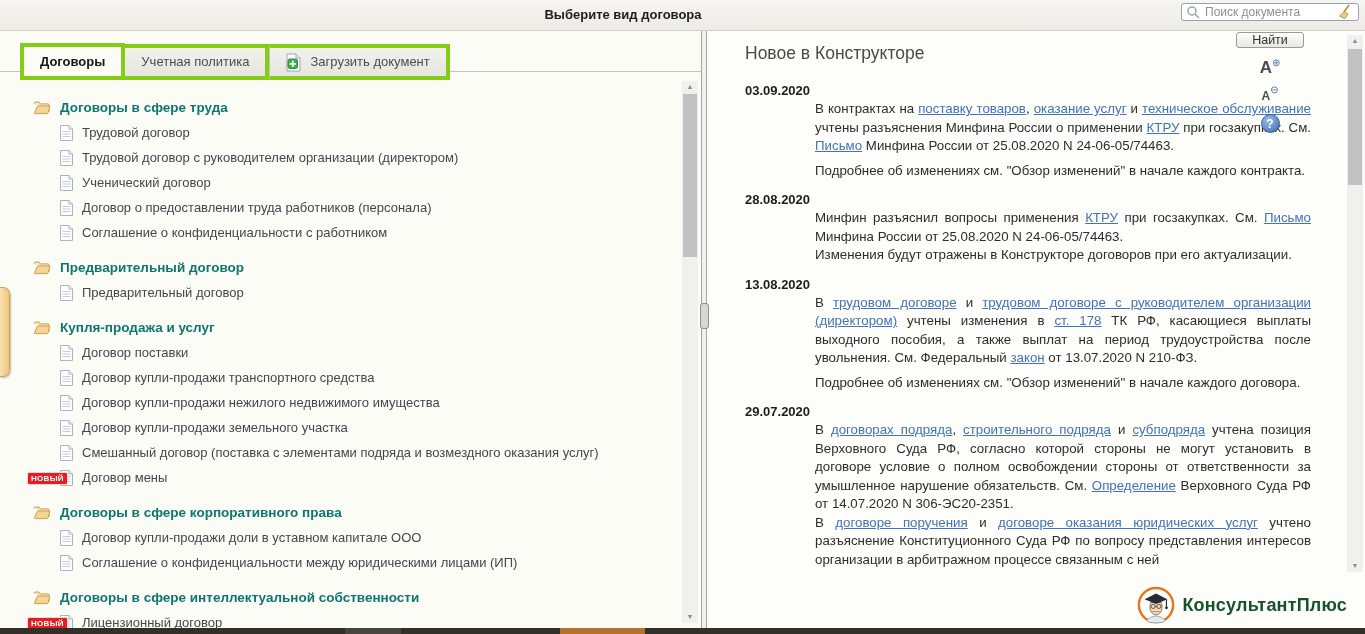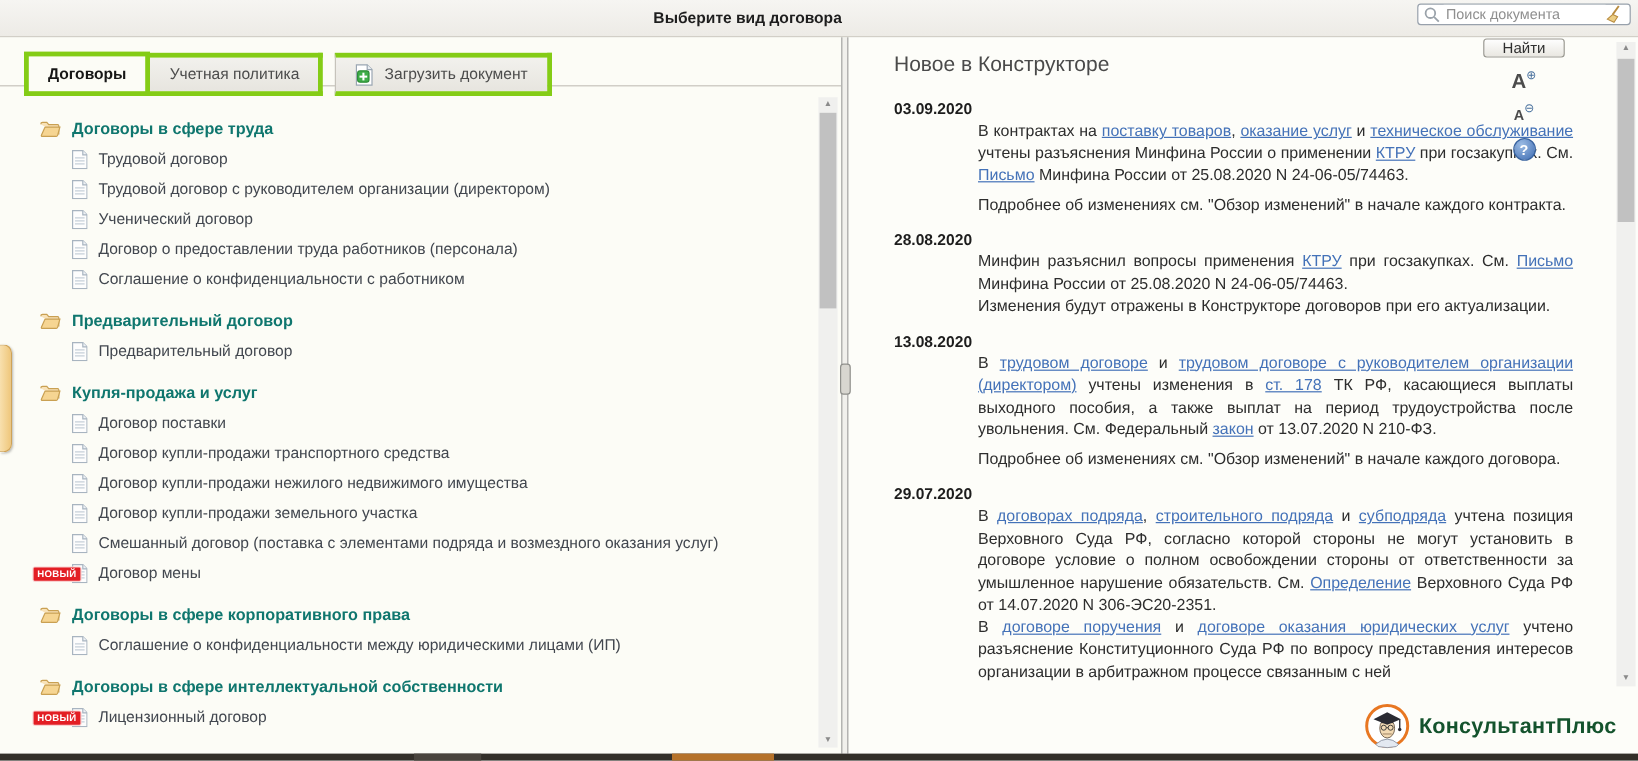--- a/index.html
+++ b/index.html
@@ -31,21 +31,21 @@
     color:#fff;font-size:12px;font-weight:bold;text-align:center;line-height:19px;cursor:pointer;
     border:1px solid #38639f;box-sizing:border-box;}
   
   .left-panel{position:absolute;top:31px;left:0;width:701px;bottom:6px;background:#fcfcf6;}
   .tabline{position:absolute;top:40px;left:0;width:701px;height:1px;background:#c6c3bb;z-index:1;}
   .tab-bar{position:absolute;top:12px;left:20px;display:flex;align-items:flex-end;z-index:2;}
   .tab{height:28px;line-height:28px;padding:0 16px;border:4px solid #84cc16;
     background:linear-gradient(#f2f1ed,#e7e5df);color:#4c4c4c;font-size:13px;cursor:pointer;
     display:flex;align-items:center;gap:7px;}
   .tab + .tab{border-left:none;}
-  .tab.gap{margin-left:10px;border-left:1px solid #c6c3bb;}
+  .tab.gap{margin-left:0;border-left:1px solid #c6c3bb;}
   .tab.active{background:#fcfcf6;font-weight:bold;color:#161616;height:29px;line-height:29px;z-index:3;}
   .tab-icon{display:inline-flex;}
   
   .tree{position:absolute;top:41px;left:0;right:22px;bottom:0;padding:23px 0 0 33px;
     overflow:hidden;box-sizing:border-box;}
   .tree-section{margin-top:10px;}
   .tree-section:first-child{margin-top:0;}
   .tree-row{display:flex;align-items:center;height:25px;}
   .sec-header{gap:9px;font-weight:bold;font-size:13.5px;color:#0f766e;cursor:pointer;}
   .tree-item{gap:9px;padding-left:27px;position:relative;font-size:13px;color:#42474f;cursor:pointer;}
@@ -346,20 +346,34 @@
       </div>
       <div class="tree-section">
         <div class="tree-row sec-header">
           <span style="display: inline-flex;">
             <svg width="18" height="15" viewBox="0 0 18 15">
               <path d="M1 3.5 Q1 2 2.5 2 H6 l1.6 1.9 H15 q1 0 1 1 V12" fill="#f8e2b8" stroke="#c9a052"></path>
               <path d="M16.9 6 H5.2 q-.8 0-1.1.8 L1.5 12.7 q-.3.9.7.9 h11.7 q.8 0 1.1-.8 z" fill="#f6d592" stroke="#c9a052"></path>
             </svg>
           </span>
           <span>Договоры в сфере корпоративного права</span>
+        </div>
+        <div class="tree-row tree-item">
+          <span style="display: inline-flex;">
+            <svg width="13" height="16" viewBox="0 0 13 16">
+              <path d="M0.5 0.5 H9 L12.5 4 V15.5 H0.5 Z" fill="#fdfdfd" stroke="#a8b4c0"></path>
+              <path d="M9 0.5 V4 H12.5" fill="#eef2f6" stroke="#a8b4c0"></path>
+              <g stroke="#c6cfd8">
+                <line x1="2.5" y1="6.5" x2="10.5" y2="6.5"></line>
+                <line x1="2.5" y1="9" x2="10.5" y2="9"></line>
+                <line x1="2.5" y1="11.5" x2="10.5" y2="11.5"></line>
+              </g>
+            </svg>
+          </span>
+          <span>Договор купли-продажи доли в уставном капитале ООО</span>
         </div>
         <div class="tree-row tree-item">
           <span style="display: inline-flex;">
             <svg width="13" height="16" viewBox="0 0 13 16">
               <path d="M0.5 0.5 H9 L12.5 4 V15.5 H0.5 Z" fill="#fdfdfd" stroke="#a8b4c0"></path>
               <path d="M9 0.5 V4 H12.5" fill="#eef2f6" stroke="#a8b4c0"></path>
               <g stroke="#c6cfd8">
                 <line x1="2.5" y1="6.5" x2="10.5" y2="6.5"></line>
                 <line x1="2.5" y1="9" x2="10.5" y2="9"></line>
                 <line x1="2.5" y1="11.5" x2="10.5" y2="11.5"></line>

